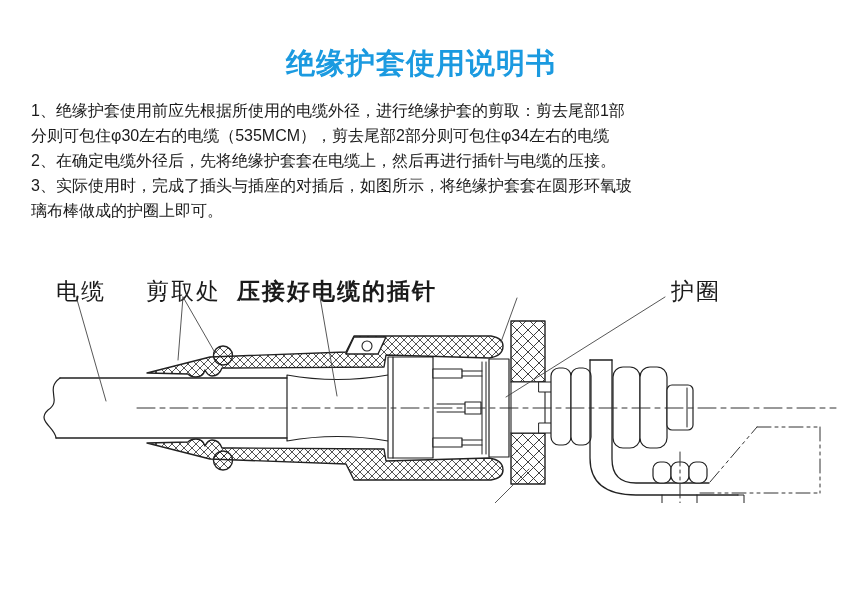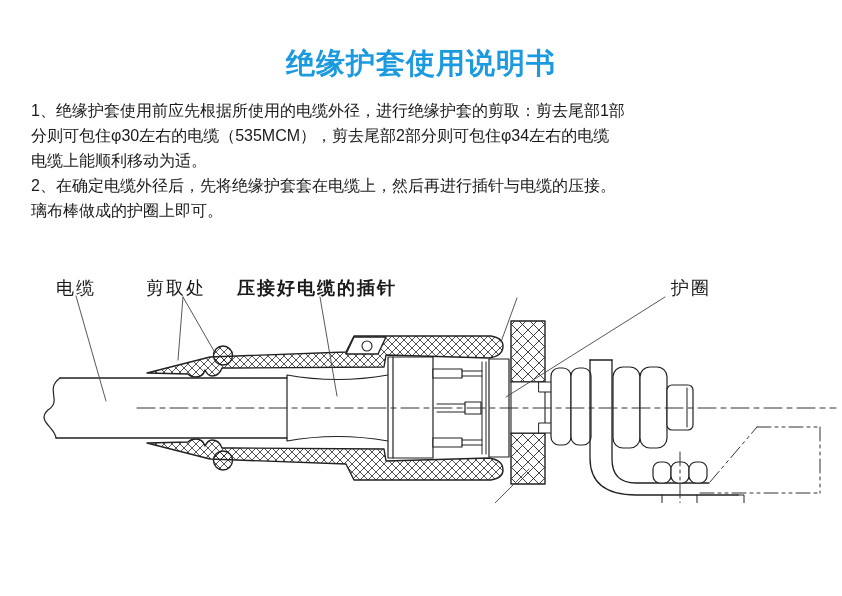--- a/index.html
+++ b/index.html
@@ -2,41 +2,41 @@
 <html><head>
 <meta charset="utf-8">
 <style>
   html,body{margin:0;padding:0;background:#fff;}
   .page{position:relative;width:842px;height:503px;background:#ffffff;overflow:hidden;
         font-family:"Liberation Sans","DejaVu Sans",sans-serif;color:#1a1a1a;}
   .title{position:absolute;top:44px;left:0;width:842px;text-align:center;
          font-size:29px;font-weight:bold;color:#1b9ae0;letter-spacing:1px;}
   .bodytext{position:absolute;left:31px;top:98px;width:790px;}
   .bodytext .ln{height:25px;line-height:25px;font-size:16px;white-space:nowrap;}
-  .dlabel{position:absolute;font-size:18px;letter-spacing:2px;white-space:nowrap;color:#1a1a1a;}
+  .dlabel{position:absolute;font-size:23px;letter-spacing:2px;white-space:nowrap;color:#1a1a1a;}
   .lbl-cable{left:56px;top:276px;}
   .lbl-cut{left:146px;top:276px;}
   .lbl-pin{left:237px;top:276px;font-weight:bold;}
   .lbl-ring-protrusion{left:428px;top:276px;}
   .lbl-guard{left:671px;top:276px;}
   .lbl-plate{left:428px;top:518px;}
   svg.drawing{position:absolute;left:0;top:0;}
 </style>
 </head>
 <body>
 
 <div class="page">
 
   <div class="title">绝缘护套使用说明书</div>
 
   <div class="bodytext">
     <div class="ln">1、绝缘护套使用前应先根据所使用的电缆外径，进行绝缘护套的剪取：剪去尾部1部</div>
     <div class="ln">分则可包住φ30左右的电缆（535MCM），剪去尾部2部分则可包住φ34左右的电缆</div>
-    <div class="ln">电缆上能顺利移动为适。</div>
     <div class="ln">2、在确定电缆外径后，先将绝缘护套套在电缆上，然后再进行插针与电缆的压接。</div>
+    <div class="ln">3、实际使用时，完成了插头与插座的对插后，如图所示，将绝缘护套套在圆形环氧玻</div>
     <div class="ln">璃布棒做成的护圈上即可。</div>
   </div>
 
   <div class="dlabel lbl-cable">电缆</div>
   <div class="dlabel lbl-cut">剪取处</div>
   <div class="dlabel lbl-pin">压接好电缆的插针</div>
   <div class="dlabel lbl-guard">护圈</div>
   <div class="dlabel lbl-plate">固定板</div>
 
   <svg class="drawing" width="842" height="596" viewBox="0 0 842 596" fill="none" stroke="#222" stroke-width="1.2" stroke-linecap="round" stroke-linejoin="round">

